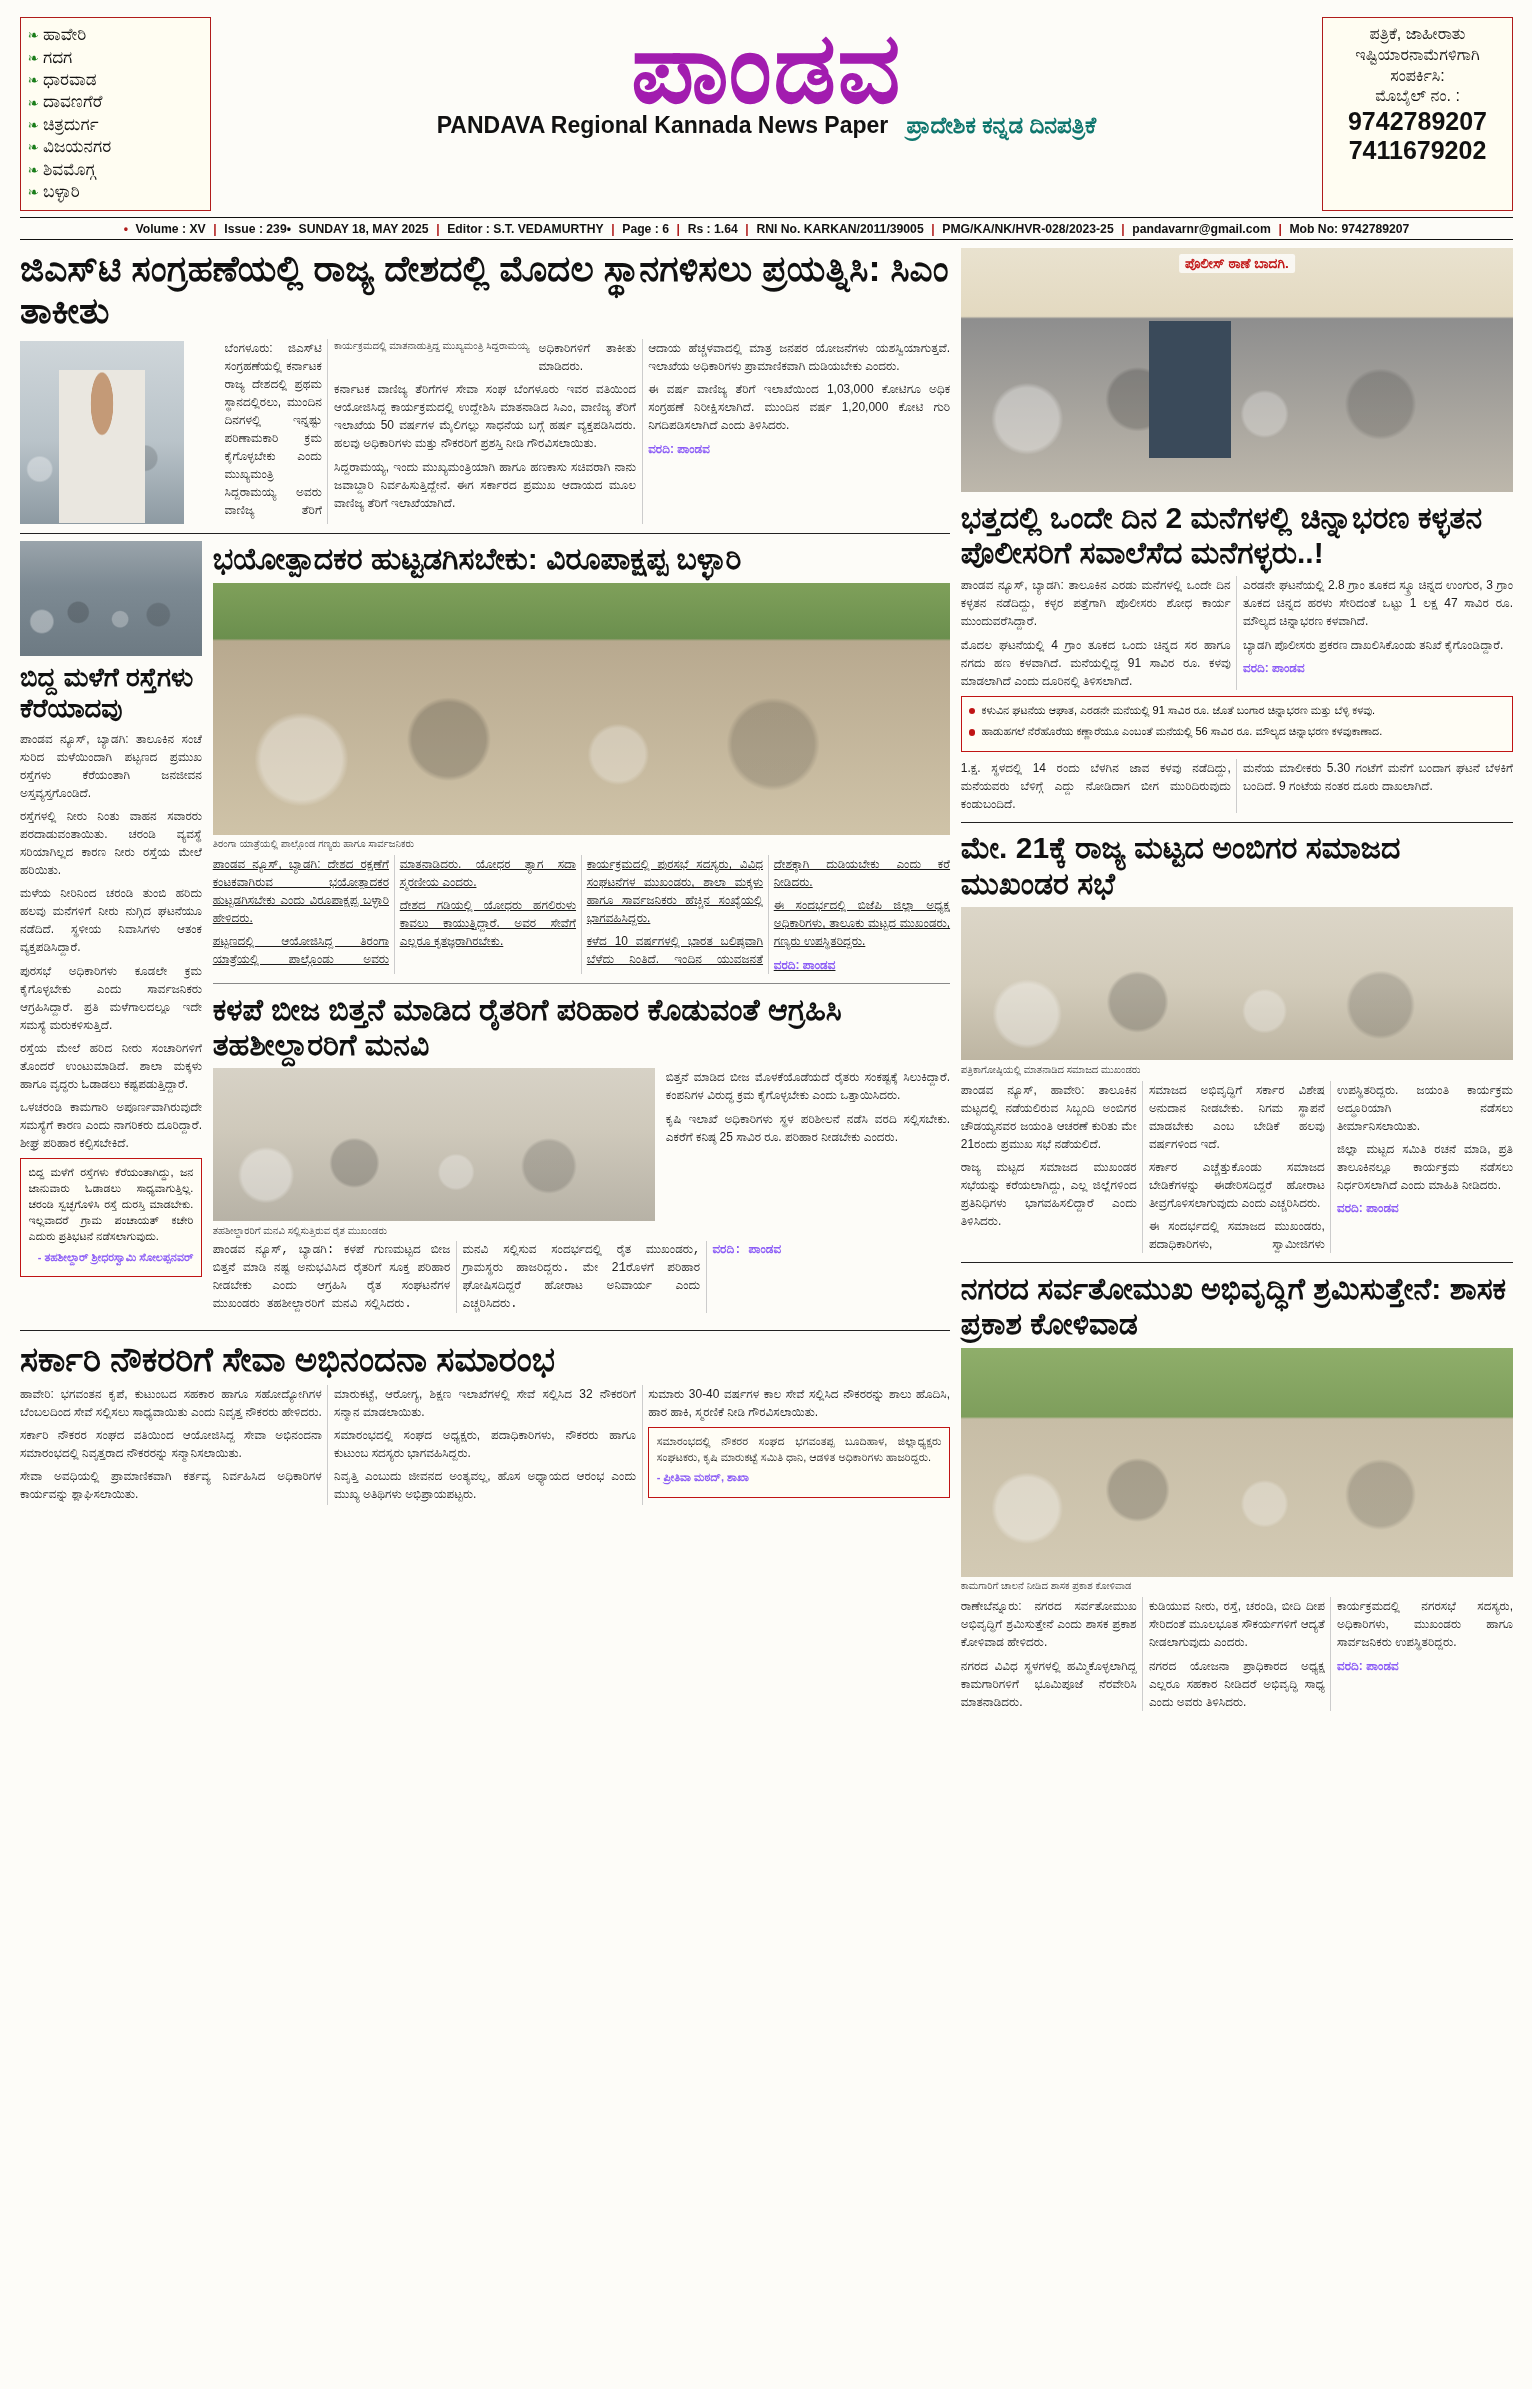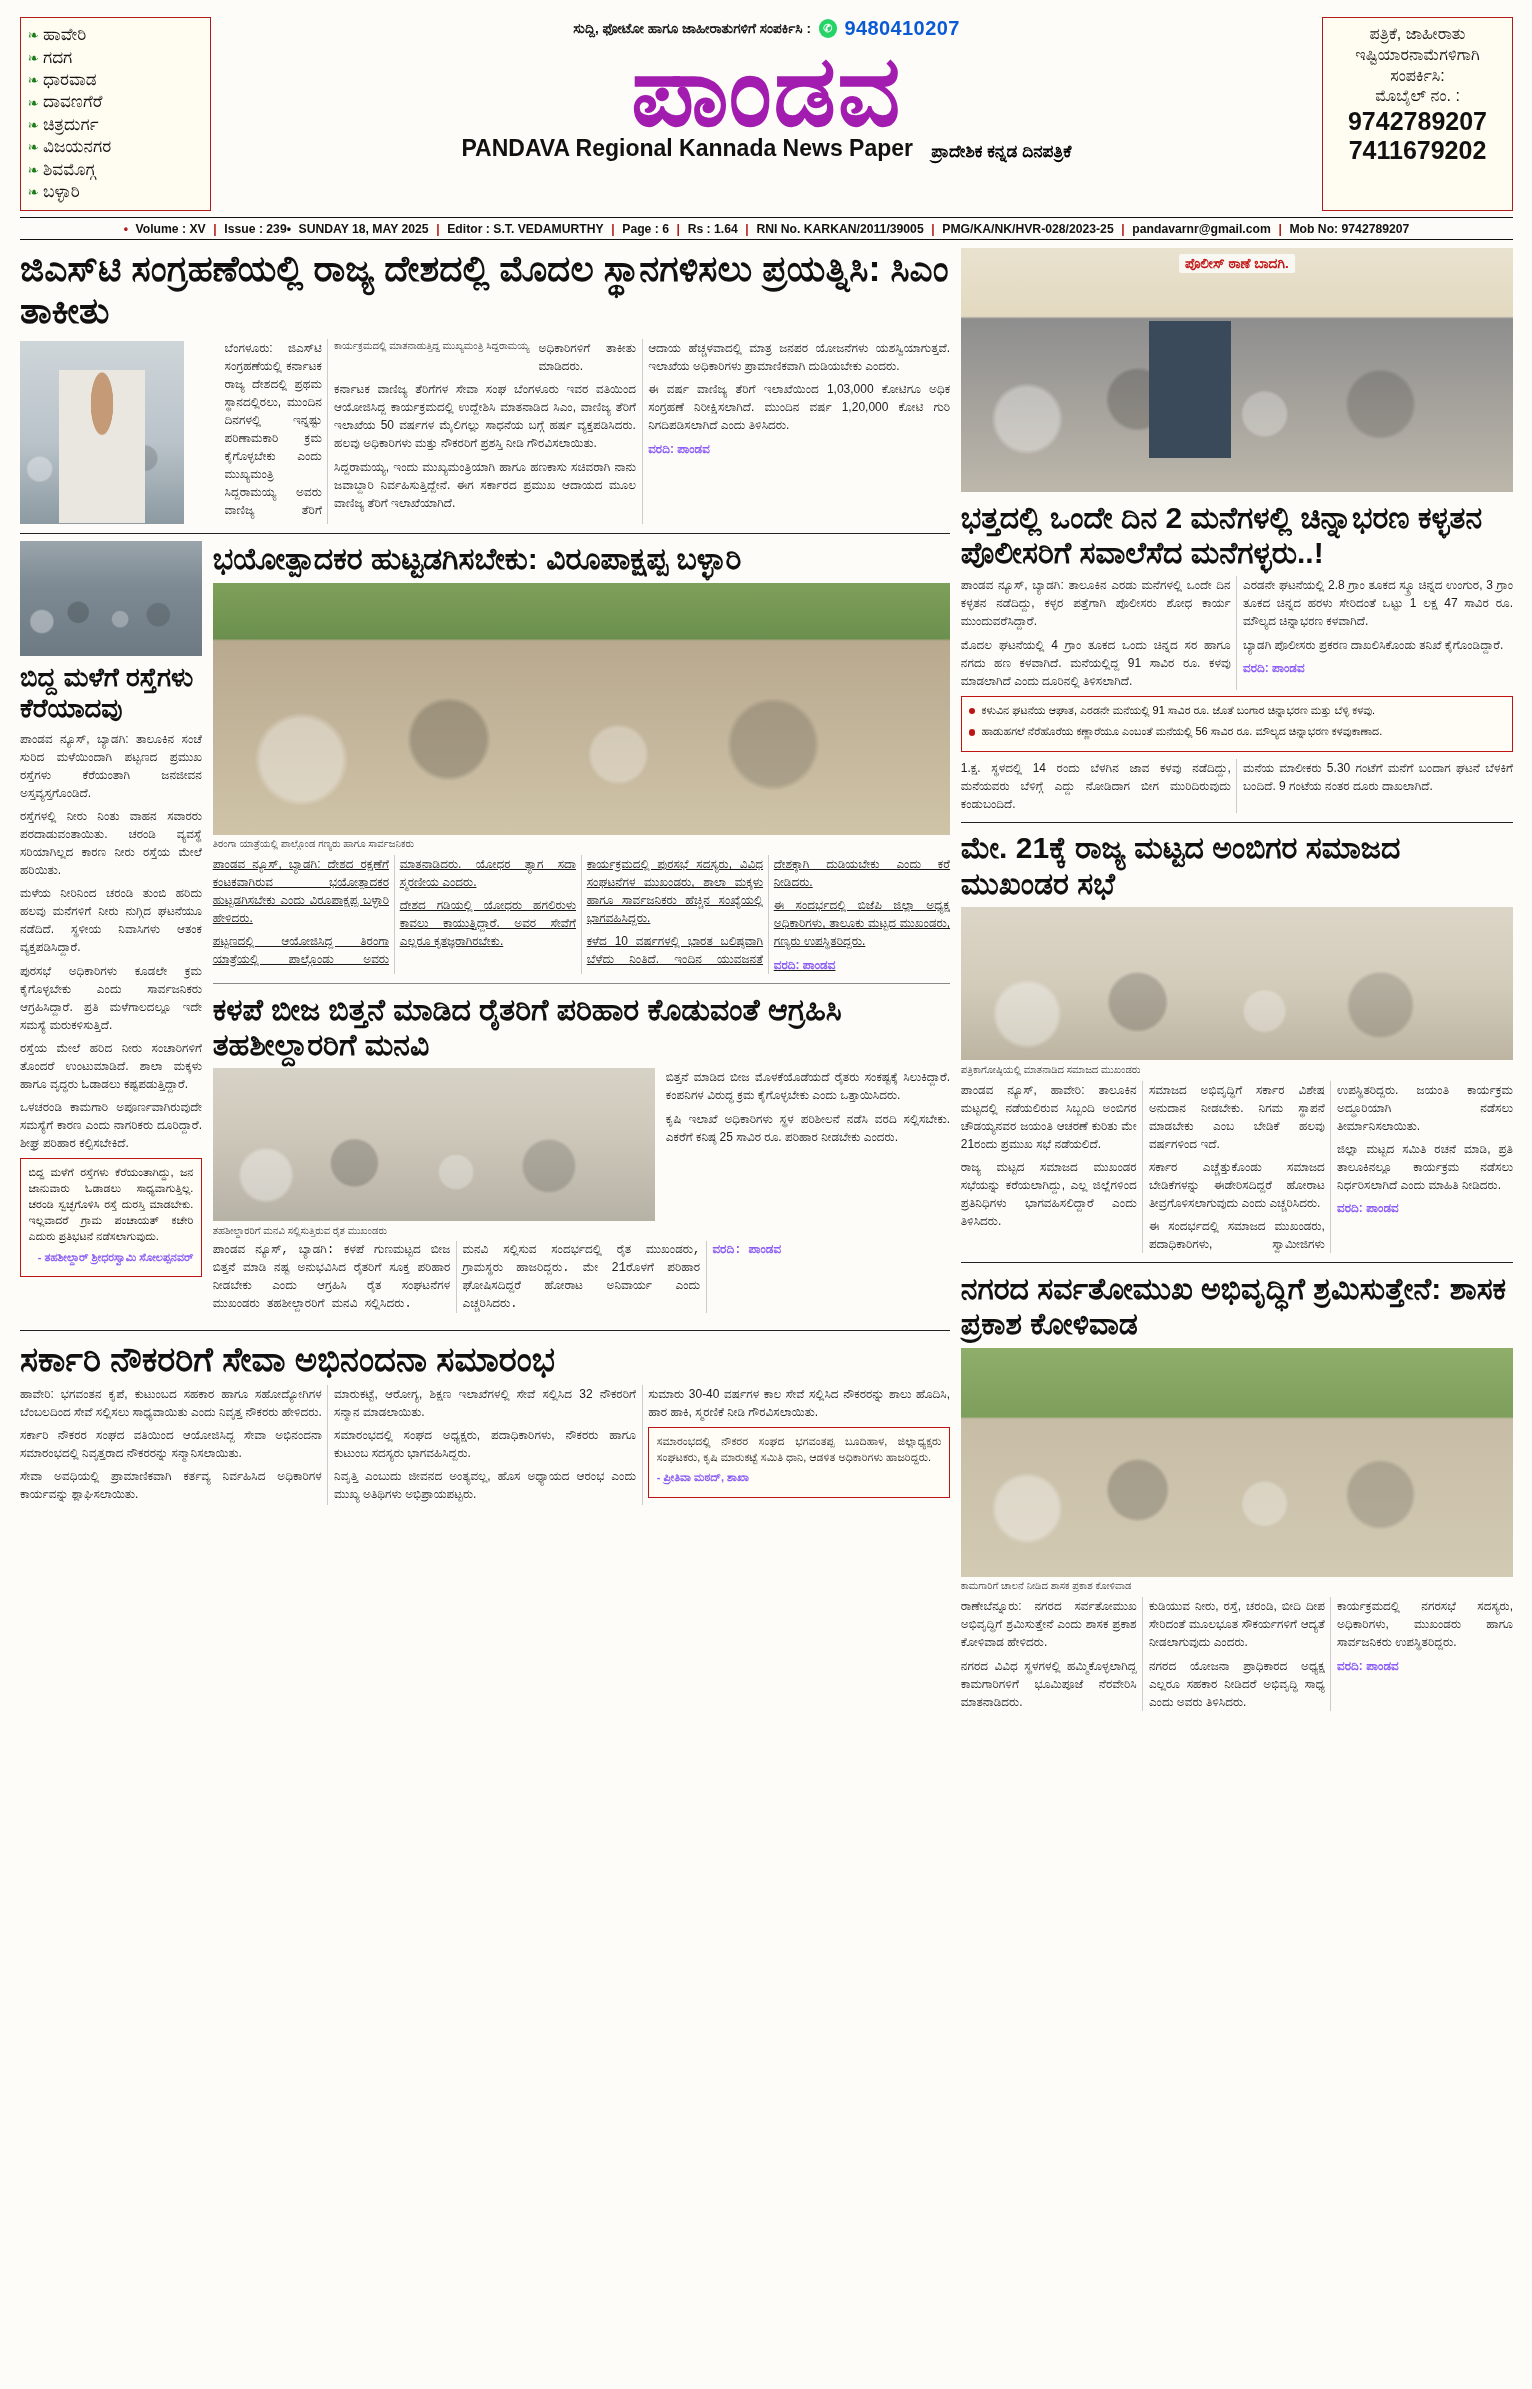--- a/index.html
+++ b/index.html
@@ -12,21 +12,21 @@
   .mh-left ul{list-style:none;margin:0;padding:0;}
   .mh-left li{font-size:17px;line-height:1.32;color:#111;display:flex;align-items:center;gap:4.6px;}
   .leaf{color:#1a7d1a;font-size:12.2px;}
   .mh-center{flex:1;padding:0 12.2px;text-align:center;position:relative;}
   .mh-topline{display:flex;align-items:center;justify-content:center;gap:7.6px;font-size:13.7px;font-weight:bold;color:#111;margin-bottom:1.5px;}
   .wa{width:18.3px;height:18.3px;border-radius:50%;background:#25d366;color:#fff;font-size:11.5px;display:inline-flex;align-items:center;justify-content:center;}
   .wa-num{color:#0a5ad6;font-size:20px;font-weight:bold;letter-spacing:0.4px;}
   .title-kn{font-size:98px;line-height:1;font-weight:bold;color:#a21caf;letter-spacing:1.5px;margin:1.5px 0 0;}
   .subrow{display:flex;align-items:flex-end;justify-content:center;gap:18.3px;margin-top:-4.6px;}
   .sub-en{font-size:23px;font-weight:bold;color:#111;}
-  .sub-kn{font-size:17px;font-weight:bold;color:#000000;}
+  .sub-kn{font-size:23px;font-weight:bold;color:#0f766e;}
   .mh-right{width:191px;border:1.5px solid #b01c1c;background:#fffdf2;padding:6.1px 4.6px;box-sizing:border-box;text-align:center;}
   .mh-right .r1{font-size:16px;line-height:1.3;color:#111;}
   .mh-right .rnum{font-size:25px;font-weight:bold;color:#111;line-height:1.15;}
 
   
   .infobar{margin-top:6.1px;border-top:1.5px solid #111;border-bottom:1.5px solid #111;padding:3.8px 3.1px;display:flex;justify-content:center;align-items:center;gap:7.6px;font-size:12.2px;font-weight:bold;color:#111;}
   .infobar span.sep{color:#b01c1c;font-weight:bold;}
 
   
   .content{display:flex;gap:10.7px;margin-top:7.6px;}
@@ -118,25 +118,20 @@
             <span>ಶಿವಮೊಗ್ಗ</span>
           </li>
         <li>
             <span class="leaf">❧</span>
             <span>ಬಳ್ಳಾರಿ</span>
           </li>
       </ul>
     </div>
 
     <div class="mh-center">
-      <div class="mh-topline">
-        <span>ಸುದ್ದಿ, ಫೋಟೋ ಹಾಗೂ ಜಾಹೀರಾತುಗಳಿಗೆ ಸಂಪರ್ಕಿಸಿ :</span>
-        <span class="wa">✆</span>
-        <span class="wa-num">9480410207</span>
-      </div>
       <div class="title-kn">ಪಾಂಡವ</div>
       <div class="subrow">
         <div class="sub-en">PANDAVA Regional Kannada News Paper</div>
         <div class="sub-kn">ಪ್ರಾದೇಶಿಕ ಕನ್ನಡ ದಿನಪತ್ರಿಕೆ</div>
       </div>
     </div>
 
     <div class="mh-right">
       <div class="r1">ಪತ್ರಿಕೆ, ಜಾಹೀರಾತು</div>
       <div class="r1">ಇಷ್ಟಿಯಾರನಾಮೆಗಳಿಗಾಗಿ</div>

